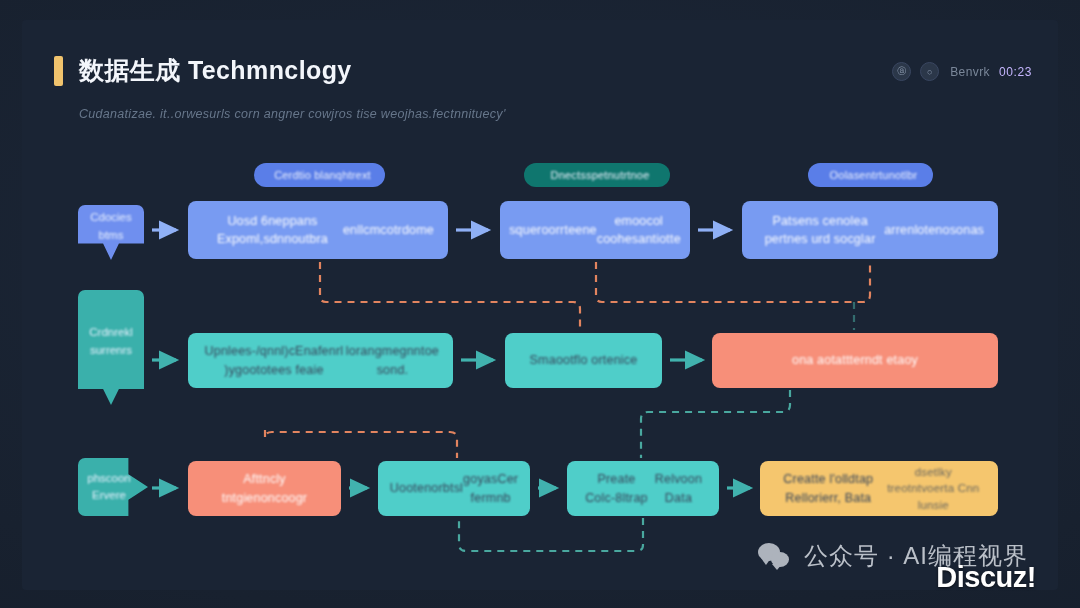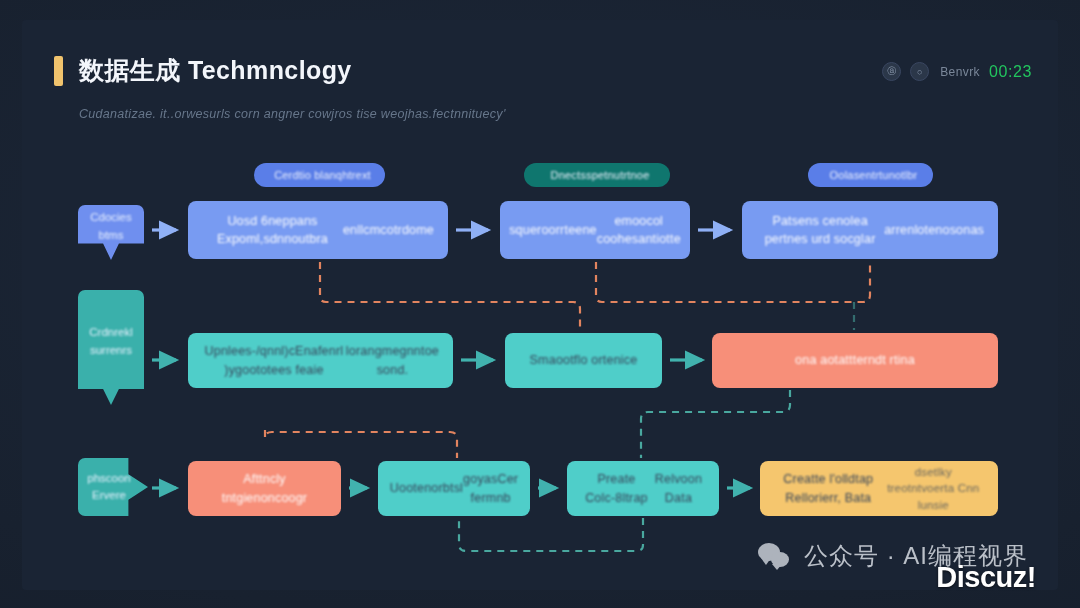--- a/index.html
+++ b/index.html
@@ -93,22 +93,22 @@
     filter: blur(.4px);
   }
   .meta-label {
     color: #7a8799;
     font-size: 12px;
     letter-spacing: .4px;
     filter: blur(.7px);
     margin-left: 2px;
   }
   .meta-time {
-    color: #22c55e;
-    font-size: 16px;
+    color: #c4b5fd;
+    font-size: 12px;
     letter-spacing: .6px;
     filter: blur(.35px);
   }
 
   
   .canvas {
     position: absolute;
     left: 0; top: 0;
     width: 1080px;
     height: 608px;
@@ -342,21 +342,21 @@
   </div>
 
   <div class="node dark-text" style="left:188px; top:333px; width:265px; height:55px; background:#4fcec9;">
     <span class="line">Upnlees-/qnnl)cEnafenrl )ygoototees feaie</span>
     <span class="line">lorangmegnntoe sond.</span>
   </div>
   <div class="node dark-text" style="left:505px; top:333px; width:157px; height:55px; background:#4fcec9;">
     <span class="line">Smaootflo ortenice</span>
   </div>
   <div class="node" style="left:712px; top:333px; width:286px; height:55px; background:#f78f79;">
-    <span class="line">ona aotattterndt rtina</span>
+    <span class="line">ona aotattterndt etaoy</span>
   </div>
 
   <div class="node" style="left:188px; top:461px; width:153px; height:55px; background:#f78f79;">
     <span class="line">Afttncly tntgienoncoogr</span>
   </div>
   <div class="node dark-text" style="left:378px; top:461px; width:152px; height:55px; background:#4fcec9;">
     <span class="line">Uootenorbtsl</span>
     <span class="line">goyasCer fermnb</span>
   </div>
   <div class="node dark-text" style="left:567px; top:461px; width:152px; height:55px; background:#4fcec9;">

